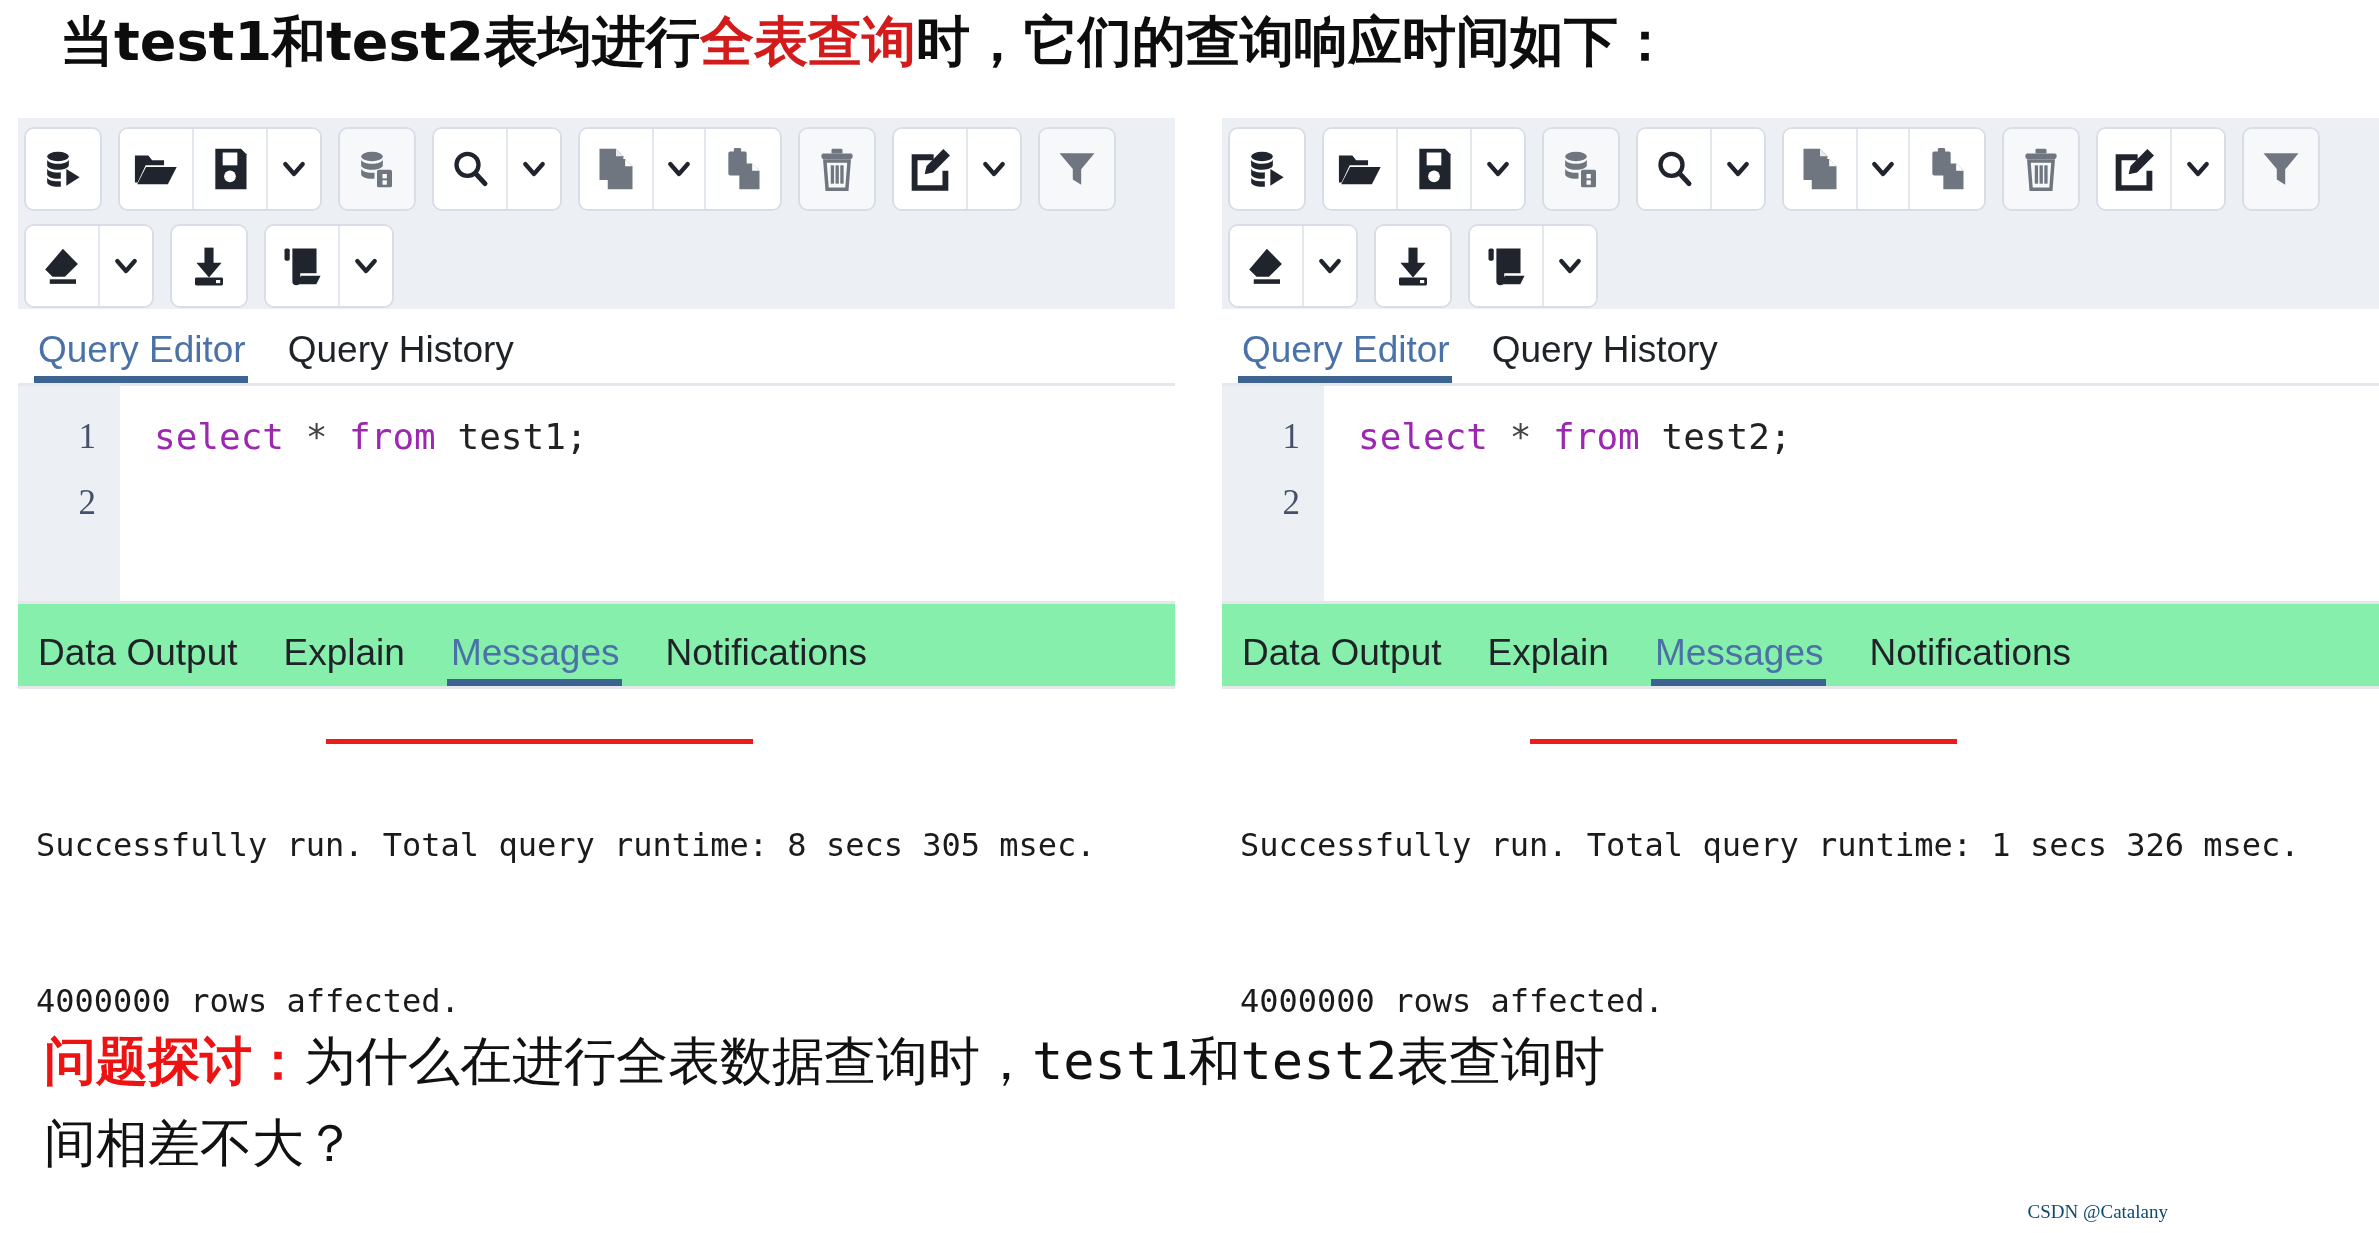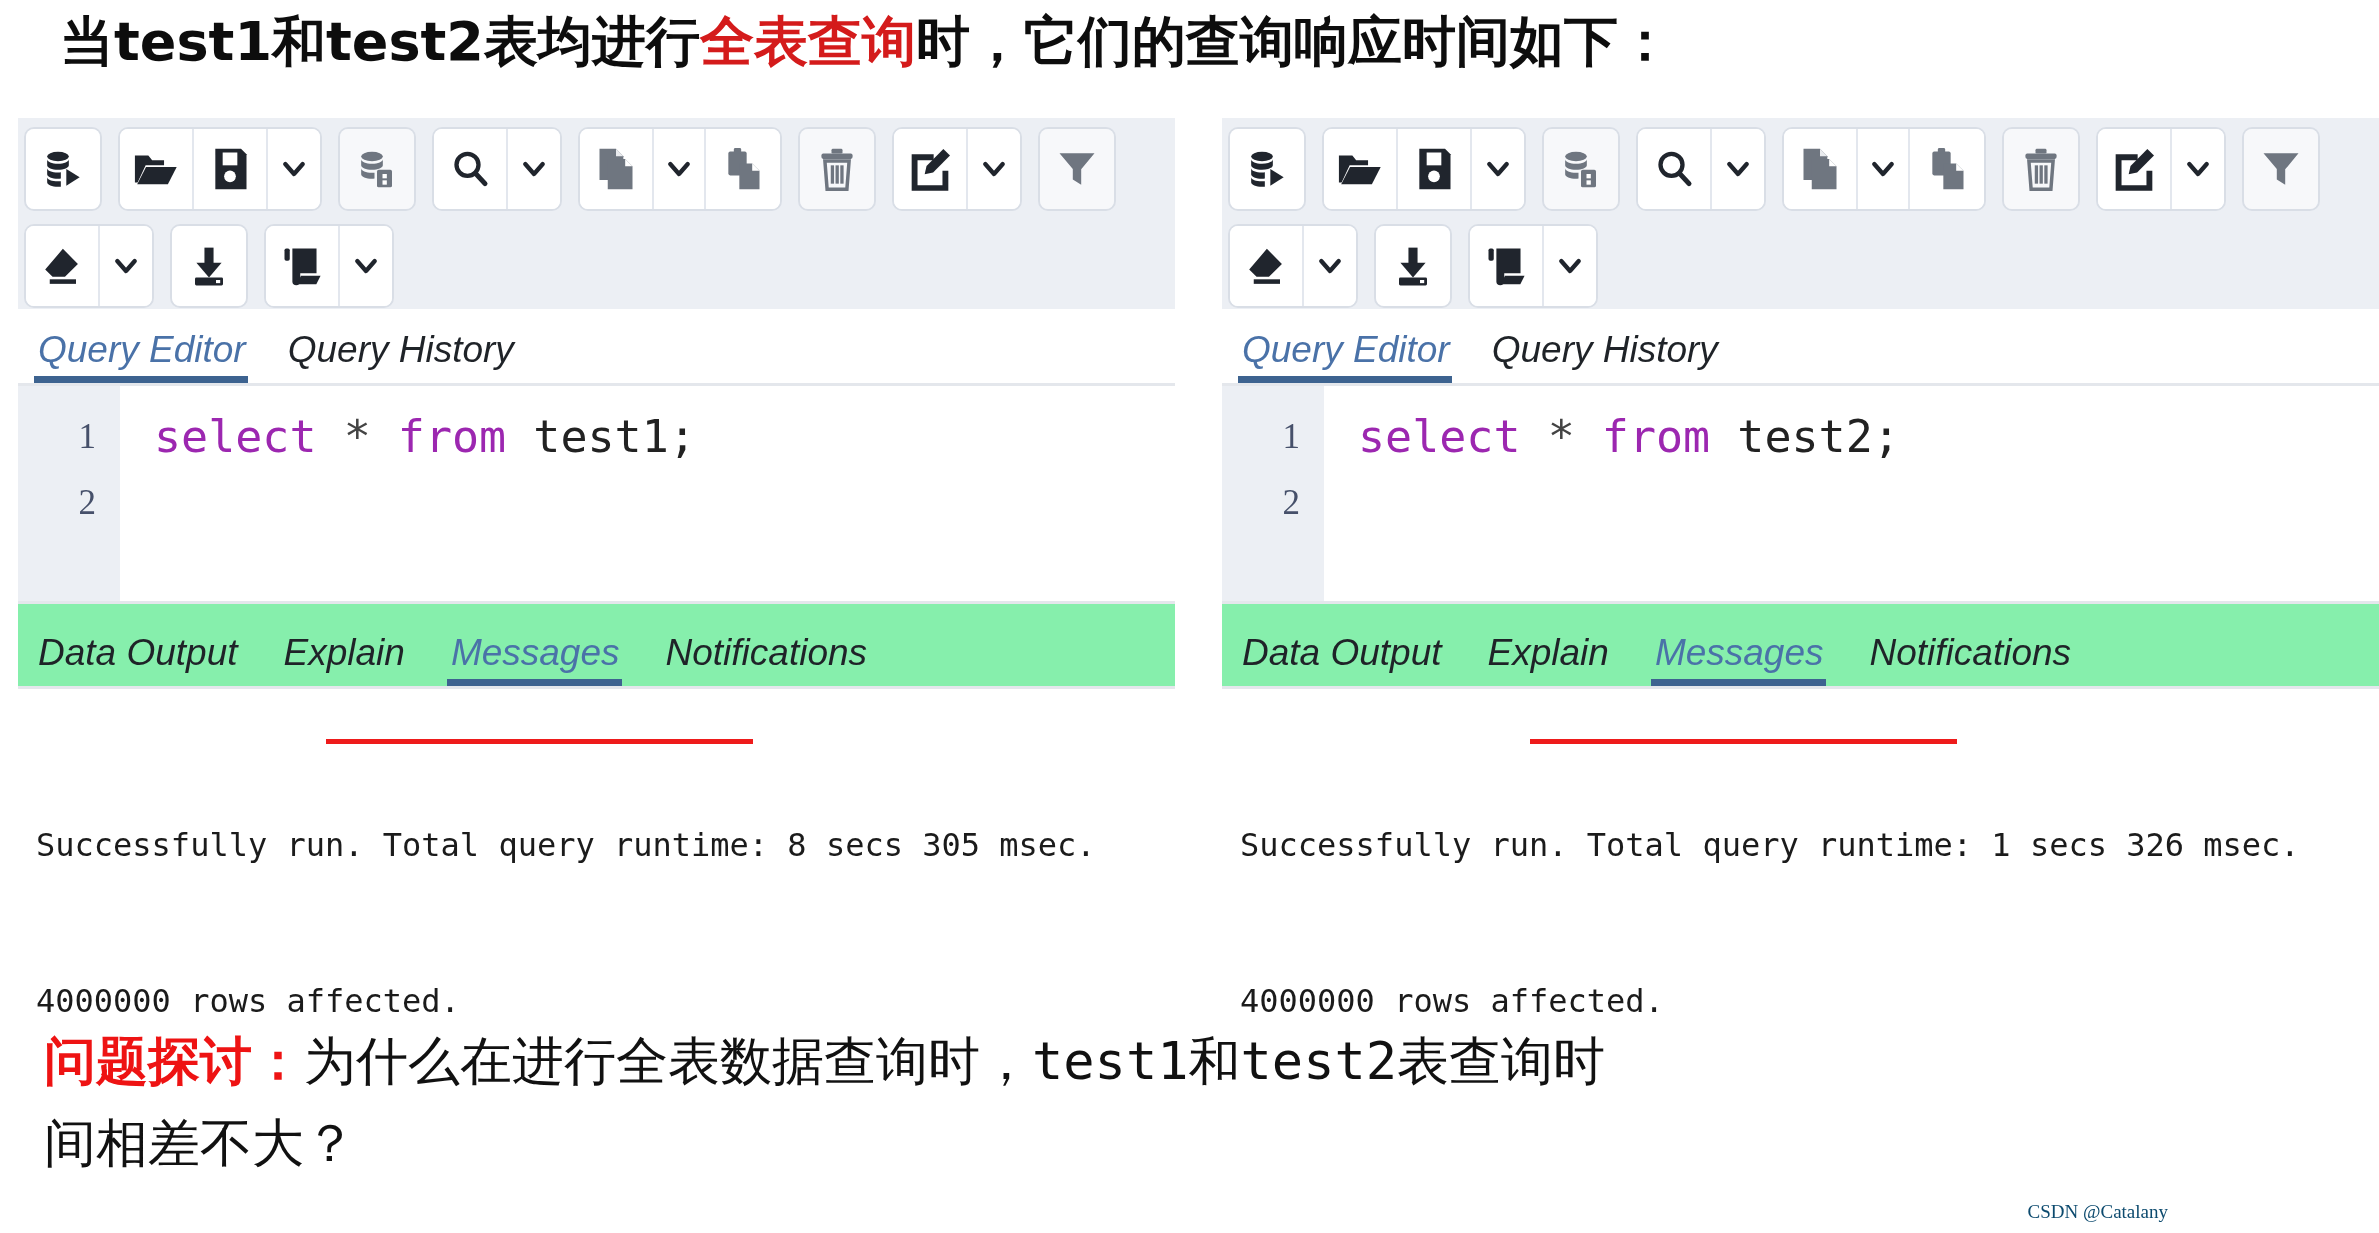--- a/index.html
+++ b/index.html
@@ -67,21 +67,20 @@
     background: #ffffff;
     padding-left: 16px;
     position: relative;
   }
   .tab {
     font-size: 37px; color: #1f2328;
     padding: 0 16px 12px 4px;
     margin-right: 22px;
     position: relative; white-space: nowrap;
     font-family: "Liberation Sans", sans-serif;
-    font-style: italic;
   }
   .tab.active { color: #4a72a8; }
   .tab.active::after {
     content: ""; position: absolute;
     left: 0; right: 14px; bottom: 0;
     height: 7px; background: #3d6390;
   }
   .tabs-rule {
     height: 3px; background: #e4e7ec; width: 100%;
   }
@@ -95,21 +94,21 @@
   .gutter {
     width: 102px; background: #eceff4;
     padding-top: 18px;
     text-align: right; padding-right: 24px;
     color: #46506a; font-size: 35px; line-height: 66px;
     font-family: "Liberation Serif", serif;
   }
   .code-body {
     flex: 1; padding: 18px 0 0 34px;
     font-family: "DejaVu Sans Mono", monospace;
-    font-size: 45px; line-height: 66px;
+    font-size: 36px; line-height: 66px;
     color: #222222; white-space: pre;
   }
   .kw { color: #9c27b0; }
   .op { color: #444; }
 
   
   .tabs-bottom {
     display: flex; align-items: flex-end;
     height: 82px;
     background: #86efac;

